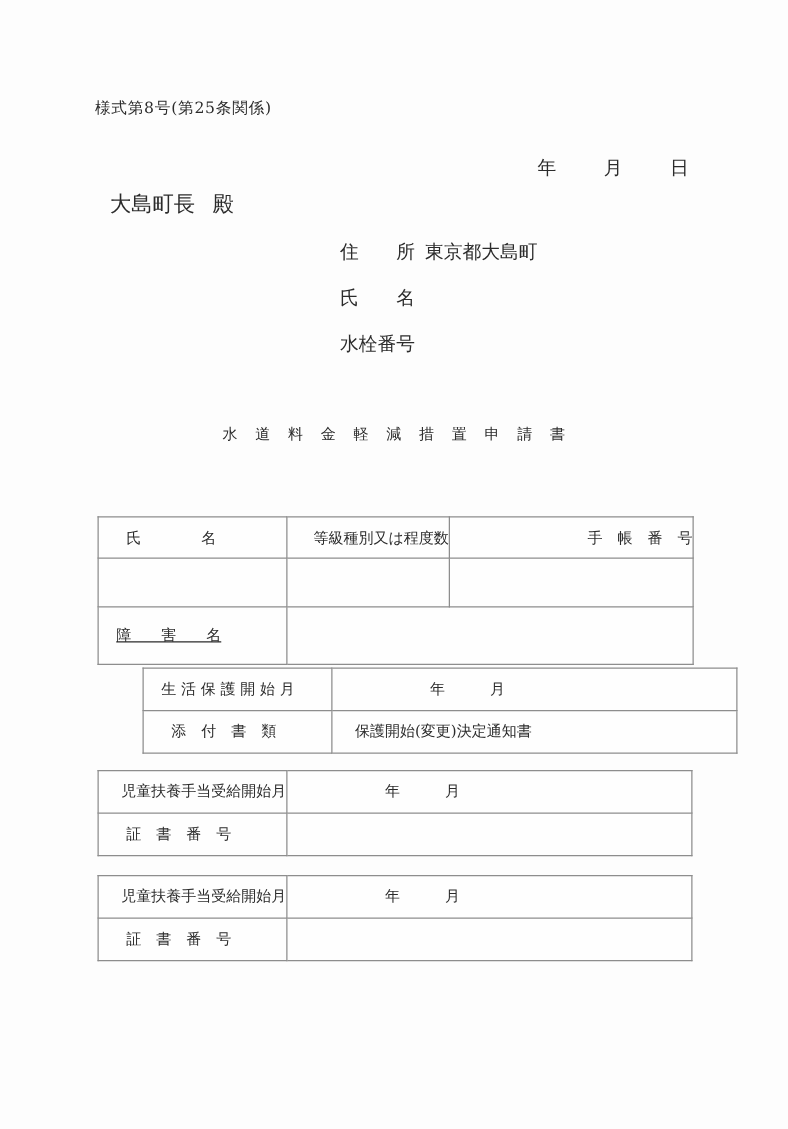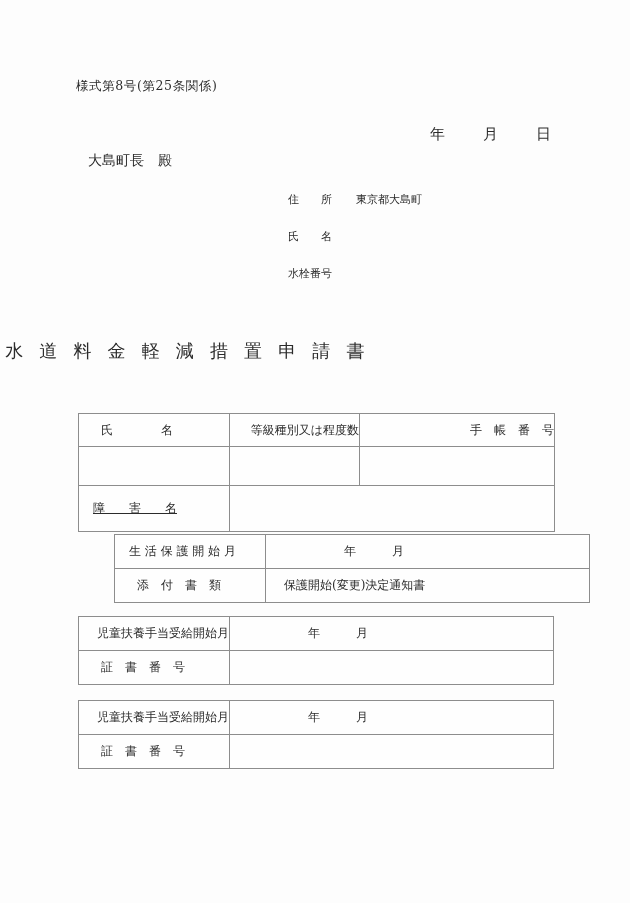--- a/index.html
+++ b/index.html
@@ -40,53 +40,54 @@
     white-space: nowrap;
   }
   .date-line .sp {
     display: inline-block;
     width: 38px;
   }
   .addressee {
     position: absolute;
     left: 88px;
     top: 152px;
-    font-size: 14px;
+    font-size: 17px;
     white-space: nowrap;
   }
   .addressee .gap {
     display: inline-block;
     width: 14px;
   }
 
   .applicant {
     position: absolute;
-    left: 288px;
+    left: 272px;
     top: 192px;
-    font-size: 11px;
+    font-size: 15px;
   }
   .applicant .row {
     height: 37px;
     white-space: nowrap;
   }
   .applicant .lbl {
     display: inline-block;
     width: 62px;
     letter-spacing: 0;
   }
   .applicant .val {
     margin-left: 6px;
   }
 
   .doc-title {
     position: absolute;
     left: 0;
     top: 339px;
     width: 630px;
-    font-size: 18px;
+    text-align: center;
+    font-size: 12px;
     letter-spacing: 5.2px;
     text-indent: 5.2px;
   }
 
   
   .tbl {
     position: absolute;
     left: 78px;
     width: 473px;
     border-collapse: collapse;

